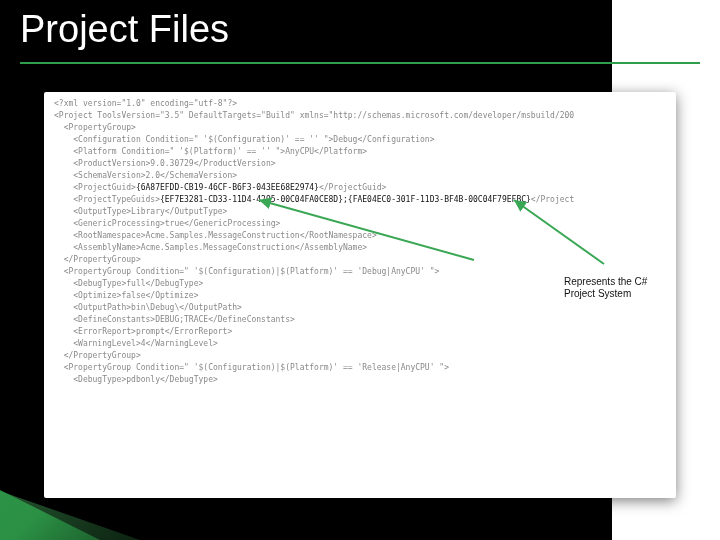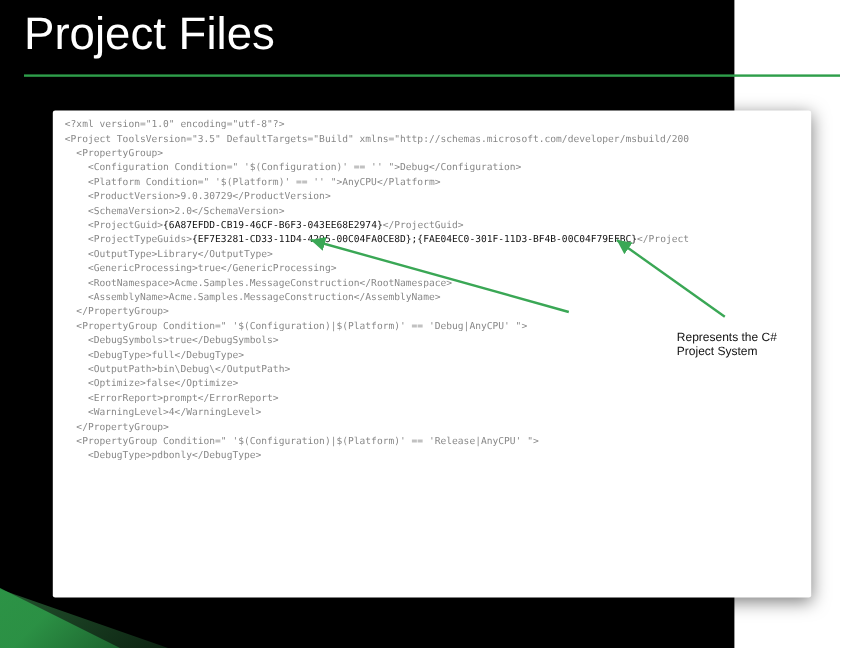--- a/index.html
+++ b/index.html
@@ -40,24 +40,24 @@
       <div class="cl fade">    &lt;ProductVersion&gt;9.0.30729&lt;/ProductVersion&gt;</div>
       <div class="cl fade">    &lt;SchemaVersion&gt;2.0&lt;/SchemaVersion&gt;</div>
       <div class="cl"><span class="fade">    &lt;ProjectGuid&gt;</span><span class="guid">{6A87EFDD-CB19-46CF-B6F3-043EE68E2974}</span><span class="fade">&lt;/ProjectGuid&gt;</span></div>
       <div class="cl"><span class="fade">    &lt;ProjectTypeGuids&gt;</span><span class="guid">{EF7E3281-CD33-11D4-4295-00C04FA0CE8D};{FAE04EC0-301F-11D3-BF4B-00C04F79EFBC}</span><span class="fade">&lt;/Project</span></div>
       <div class="cl fade">    &lt;OutputType&gt;Library&lt;/OutputType&gt;</div>
       <div class="cl fade">    &lt;GenericProcessing&gt;true&lt;/GenericProcessing&gt;</div>
       <div class="cl fade">    &lt;RootNamespace&gt;Acme.Samples.MessageConstruction&lt;/RootNamespace&gt;</div>
       <div class="cl fade">    &lt;AssemblyName&gt;Acme.Samples.MessageConstruction&lt;/AssemblyName&gt;</div>
       <div class="cl fade">  &lt;/PropertyGroup&gt;</div>
       <div class="cl fade">  &lt;PropertyGroup Condition=" '$(Configuration)|$(Platform)' == 'Debug|AnyCPU' "&gt;</div>
-      <div class="cl fade">    &lt;DebugSymbols&gt;true&lt;/DebugSymbols&gt;</div>
       <div class="cl fade">    &lt;DebugType&gt;full&lt;/DebugType&gt;</div>
+      <div class="cl fade">    &lt;Optimize&gt;false&lt;/Optimize&gt;</div>
       <div class="cl fade">    &lt;OutputPath&gt;bin\Debug\&lt;/OutputPath&gt;</div>
-      <div class="cl fade">    &lt;Optimize&gt;false&lt;/Optimize&gt;</div>
+      <div class="cl fade">    &lt;DefineConstants&gt;DEBUG;TRACE&lt;/DefineConstants&gt;</div>
       <div class="cl fade">    &lt;ErrorReport&gt;prompt&lt;/ErrorReport&gt;</div>
       <div class="cl fade">    &lt;WarningLevel&gt;4&lt;/WarningLevel&gt;</div>
       <div class="cl fade">  &lt;/PropertyGroup&gt;</div>
       <div class="cl fade">  &lt;PropertyGroup Condition=" '$(Configuration)|$(Platform)' == 'Release|AnyCPU' "&gt;</div>
       <div class="cl fade">    &lt;DebugType&gt;pdbonly&lt;/DebugType&gt;</div>
     </div>
 
     <svg class="arrow" style="left:0;top:0;width:632px;height:406px;">
       <defs>
         <marker id="ah1" markerWidth="8" markerHeight="8" refX="6" refY="3" orient="auto">

